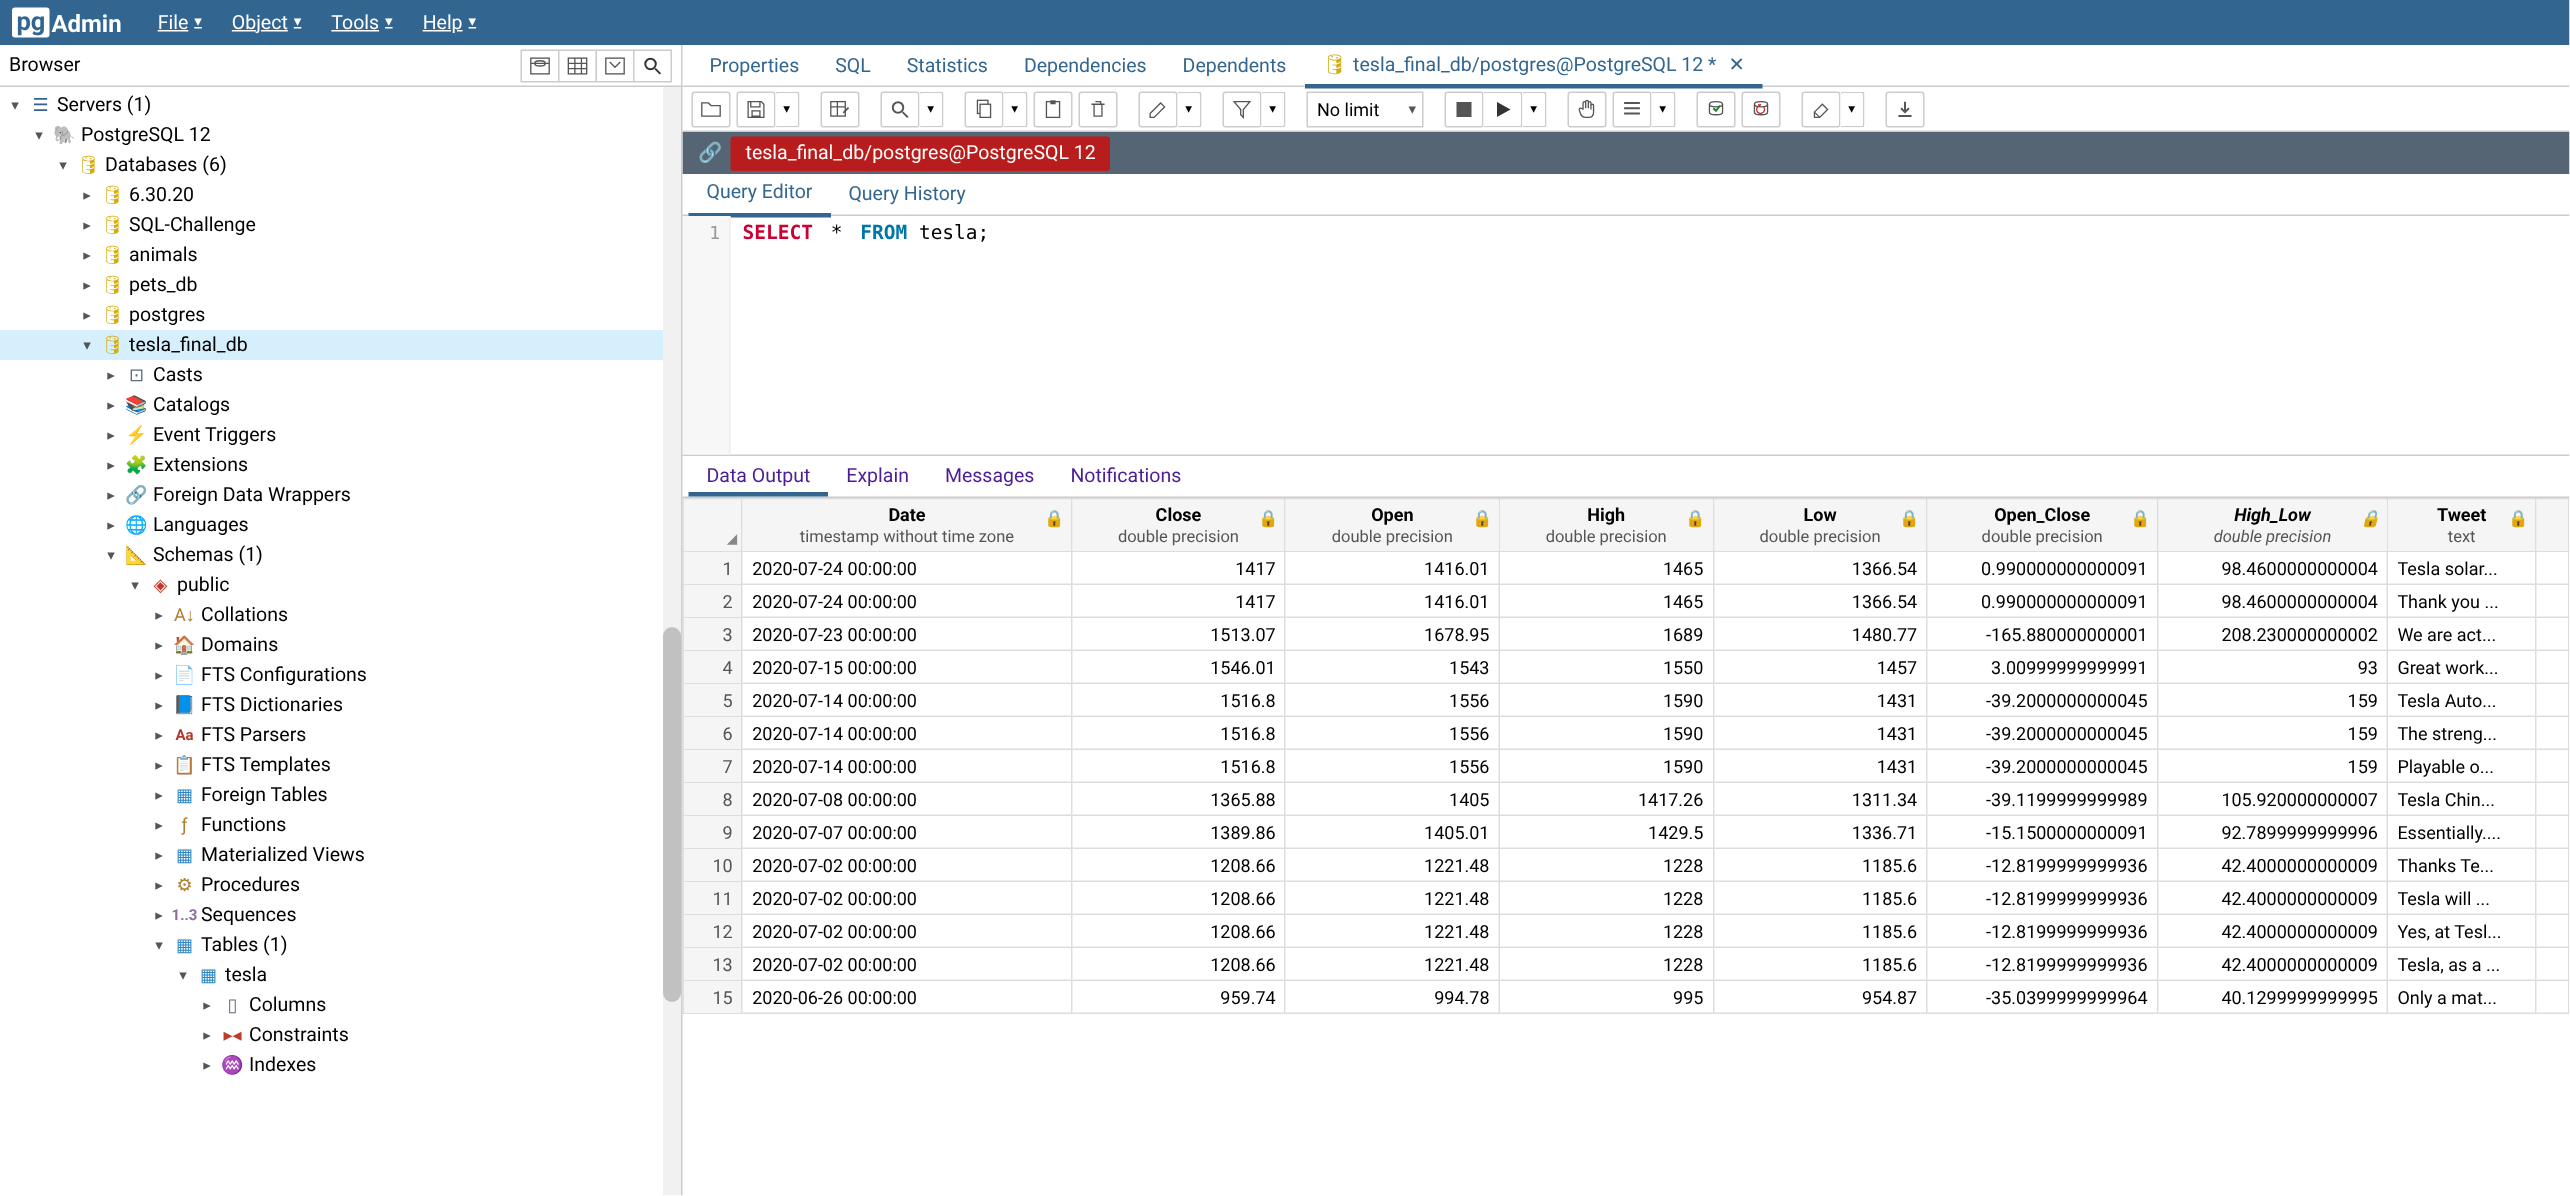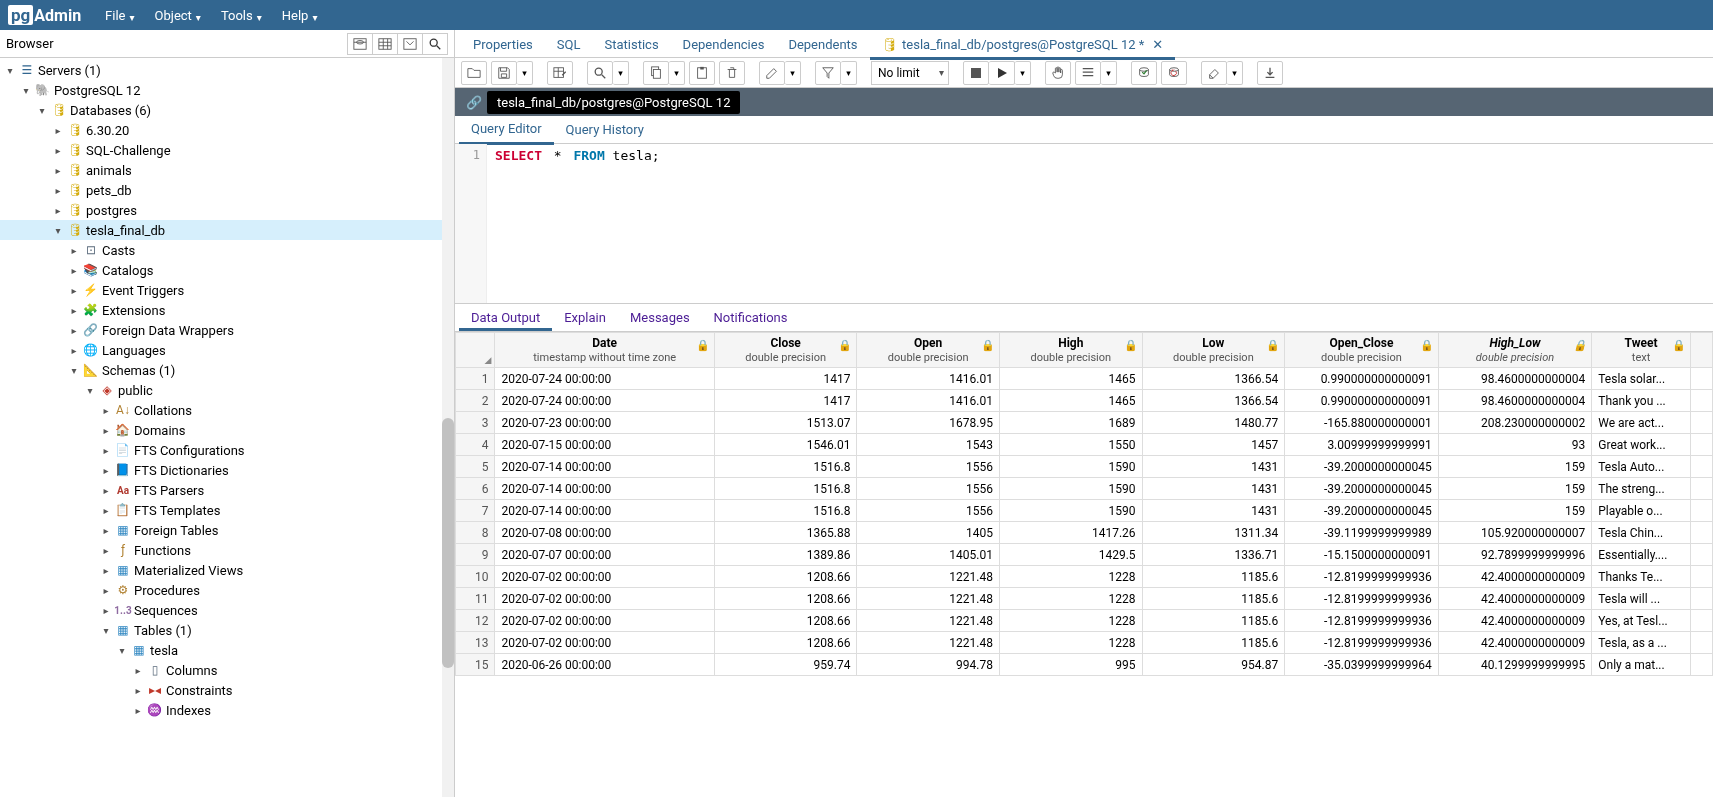--- a/index.html
+++ b/index.html
@@ -1,55 +1,55 @@
 <!DOCTYPE html>
 <html><head>
 <meta charset="utf-8">
 <style>
   * { box-sizing: border-box; margin: 0; padding: 0; }
   html, body { width: 1713px; height: 797px; font-family: -apple-system, BlinkMacSystemFont, "Segoe UI", Roboto, Arial, sans-serif; font-size: 13px; overflow: hidden; }
   
   .topbar { height: 30px; background: #326690; color: #fff; display: flex; align-items: center; padding: 0 8px; }
   .logo { font-weight: bold; font-size: 16px; display: flex; align-items: center; margin-right: 14px; }
   .logo .pg { background: #fff; color: #326690; padding: 0 3px; border-radius: 2px; margin-right: 1px; font-size: 17px; }
-  .menu-item { padding: 5px 10px; cursor: pointer; display: flex; align-items: flex-end; }
+  .menu-item { padding: 5px 10px; cursor: pointer; display: flex; align-items: flex-start; text-decoration: underline; }
   .menu-item .caret { margin-left: 4px; font-size: 10px; }
   
   .layout { display: flex; height: calc(100% - 30px); }
   .sidebar { width: 455px; border-right: 1px solid #ccc; display: flex; flex-direction: column; position: relative; }
   .sidebar-hdr { height: 28px; border-bottom: 1px solid #ccc; display: flex; align-items: center; padding: 0 6px; }
   .sidebar-hdr .title { flex: 1; font-size: 13px; }
   .sidebar-hdr .btn { width: 26px; height: 22px; border: 1px solid #ccc; background: #fff; display: flex; align-items: center; justify-content: center; cursor: pointer; margin-right: -1px; }
   .sidebar-hdr .btn:last-child { margin-right: 0; }
   .tree { flex: 1; overflow: auto; padding-top: 2px; }
   .node { display: flex; align-items: center; height: 20px; padding-right: 4px; cursor: default; white-space: nowrap; }
   .node .arrow { width: 12px; text-align: center; font-size: 10px; color: #555; cursor: pointer; }
   .node .ico { width: 16px; height: 16px; display: inline-flex; align-items: center; justify-content: center; margin: 0 3px; font-size: 12px; }
   .node.sel { background: #d6effc; border-right: 3px solid #326690; }
   .scroll-vert { position: absolute; right: 0; top: 28px; bottom: 0; width: 12px; background: #f1f1f1; }
   .scroll-thumb { background: #c1c1c1; border-radius: 6px; width: 12px; height: 250px; position: absolute; top: 360px; }
   
   .right { flex: 1; display: flex; flex-direction: column; }
-  .tabbar { height: 28px; border-bottom: 1px solid #ccc; display: flex; align-items: flex-start; padding-left: 6px; }
+  .tabbar { height: 28px; border-bottom: 1px solid #ccc; display: flex; align-items: center; padding-left: 6px; }
   .tab { padding: 5px 12px; cursor: pointer; color: #326690; border-top: 2px solid transparent; display: flex; align-items: center; }
   .tab.active { border-bottom: 3px solid #326690; color: #326690; }
   .tab .close { margin-left: 8px; font-size: 13px; }
   
   .toolbar { height: 30px; border-bottom: 1px solid #ccc; display: flex; align-items: center; padding: 4px 6px; gap: 4px; }
   .tbtn { height: 24px; min-width: 26px; padding: 0 5px; border: 1px solid #ccc; background: #fff; display: flex; align-items: center; justify-content: center; cursor: pointer; border-radius: 2px; }
   .tbtn.split { border-left: none; min-width: 16px; padding: 0 2px; }
   .group { display: flex; }
   .group .tbtn:not(:first-child) { border-left: none; }
   .sep { width: 6px; }
   .select { height: 24px; border: 1px solid #ccc; background: #fff; padding: 0 18px 0 6px; font-size: 12px; position: relative; display: flex; align-items: center; min-width: 78px; }
   .select::after { content: "▾"; position: absolute; right: 4px; font-size: 10px; color: #555; }
   
   .connbar { height: 28px; background: #566573; color: #fff; display: flex; align-items: center; padding: 0 6px; }
   .connbar .linkico { width: 26px; text-align: center; }
-  .connbar .conn { background: #000000; padding: 4px 10px; border-radius: 2px; font-size: 13px; }
+  .connbar .conn { background: #b91c1c; padding: 4px 10px; border-radius: 2px; font-size: 13px; }
   
   .editor-tabs { height: 28px; border-bottom: 1px solid #ccc; display: flex; align-items: center; padding-left: 4px; }
   .etab { padding: 6px 12px; cursor: pointer; color: #326690; }
   .etab.active { border-bottom: 3px solid #326690; }
   
   .code { height: 160px; display: flex; border-bottom: 1px solid #ccc; }
   .gutter { width: 32px; background: #f7f7f7; color: #999; text-align: right; padding: 4px 6px; font-family: Menlo, Consolas, monospace; font-size: 12px; border-right: 1px solid #eee; }
   .codetext { flex: 1; padding: 4px 8px; font-family: Menlo, Consolas, monospace; font-size: 13px; }
   .kw { color: #c03; font-weight: bold; }
   .kw2 { color: #07a; font-weight: bold; }

